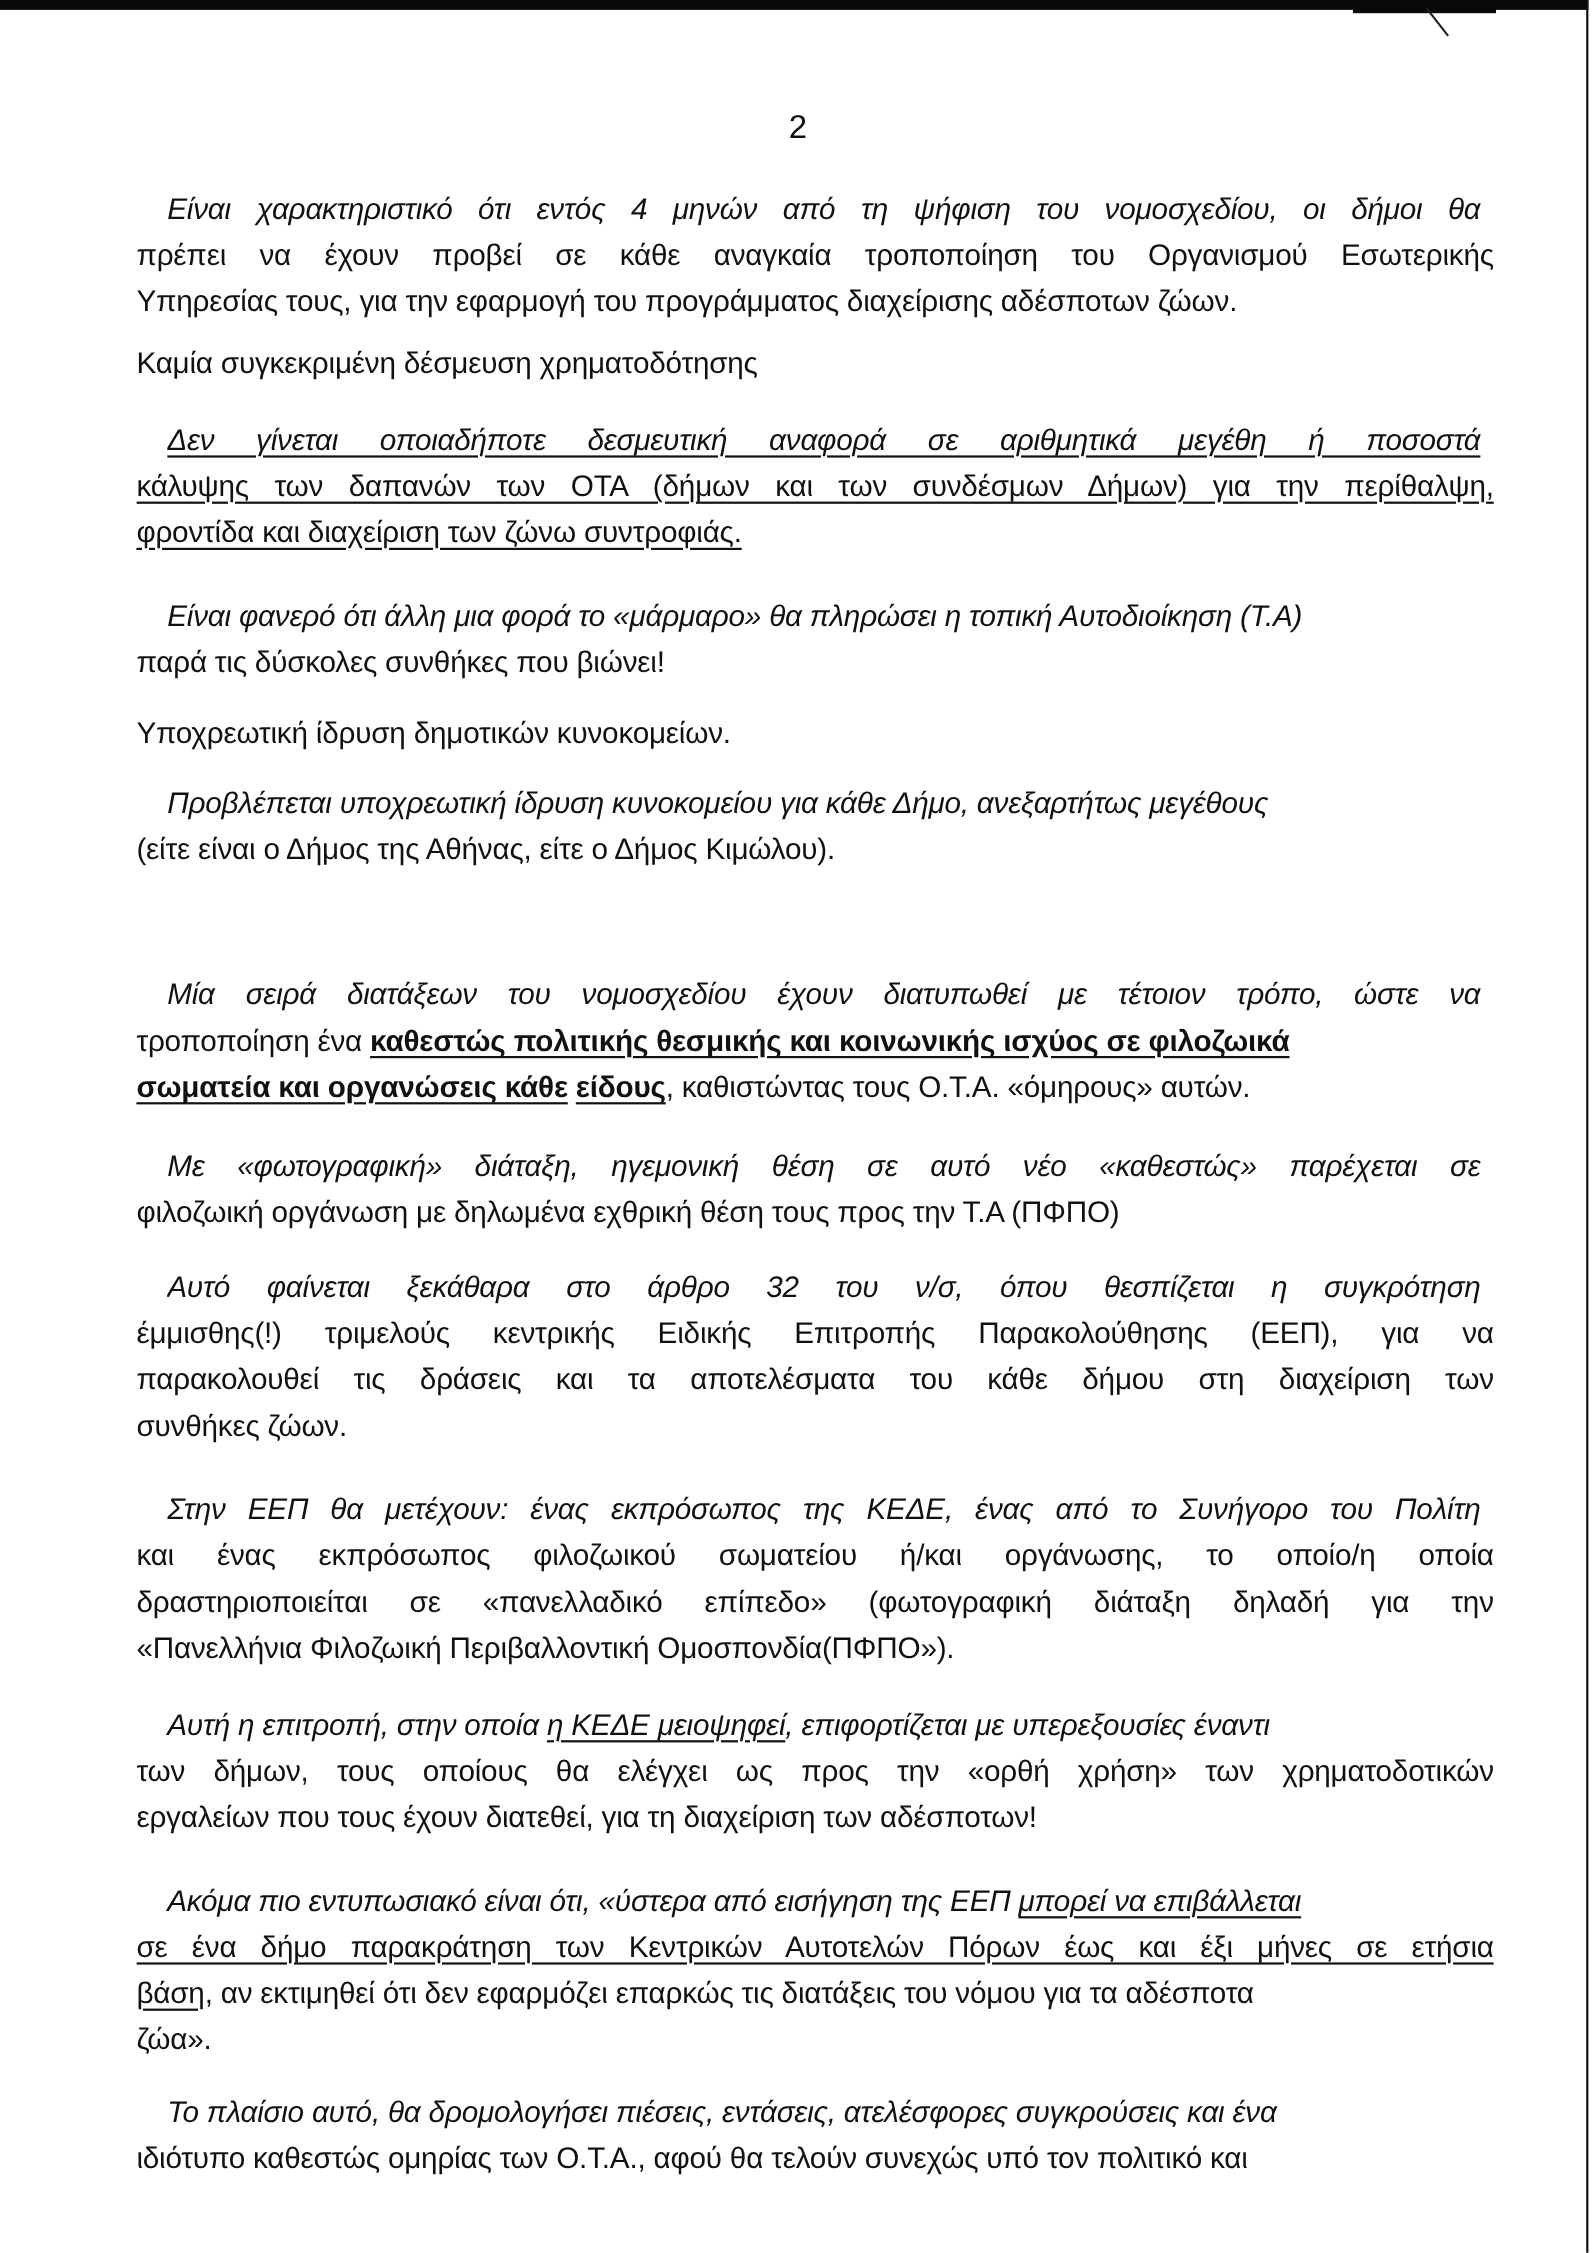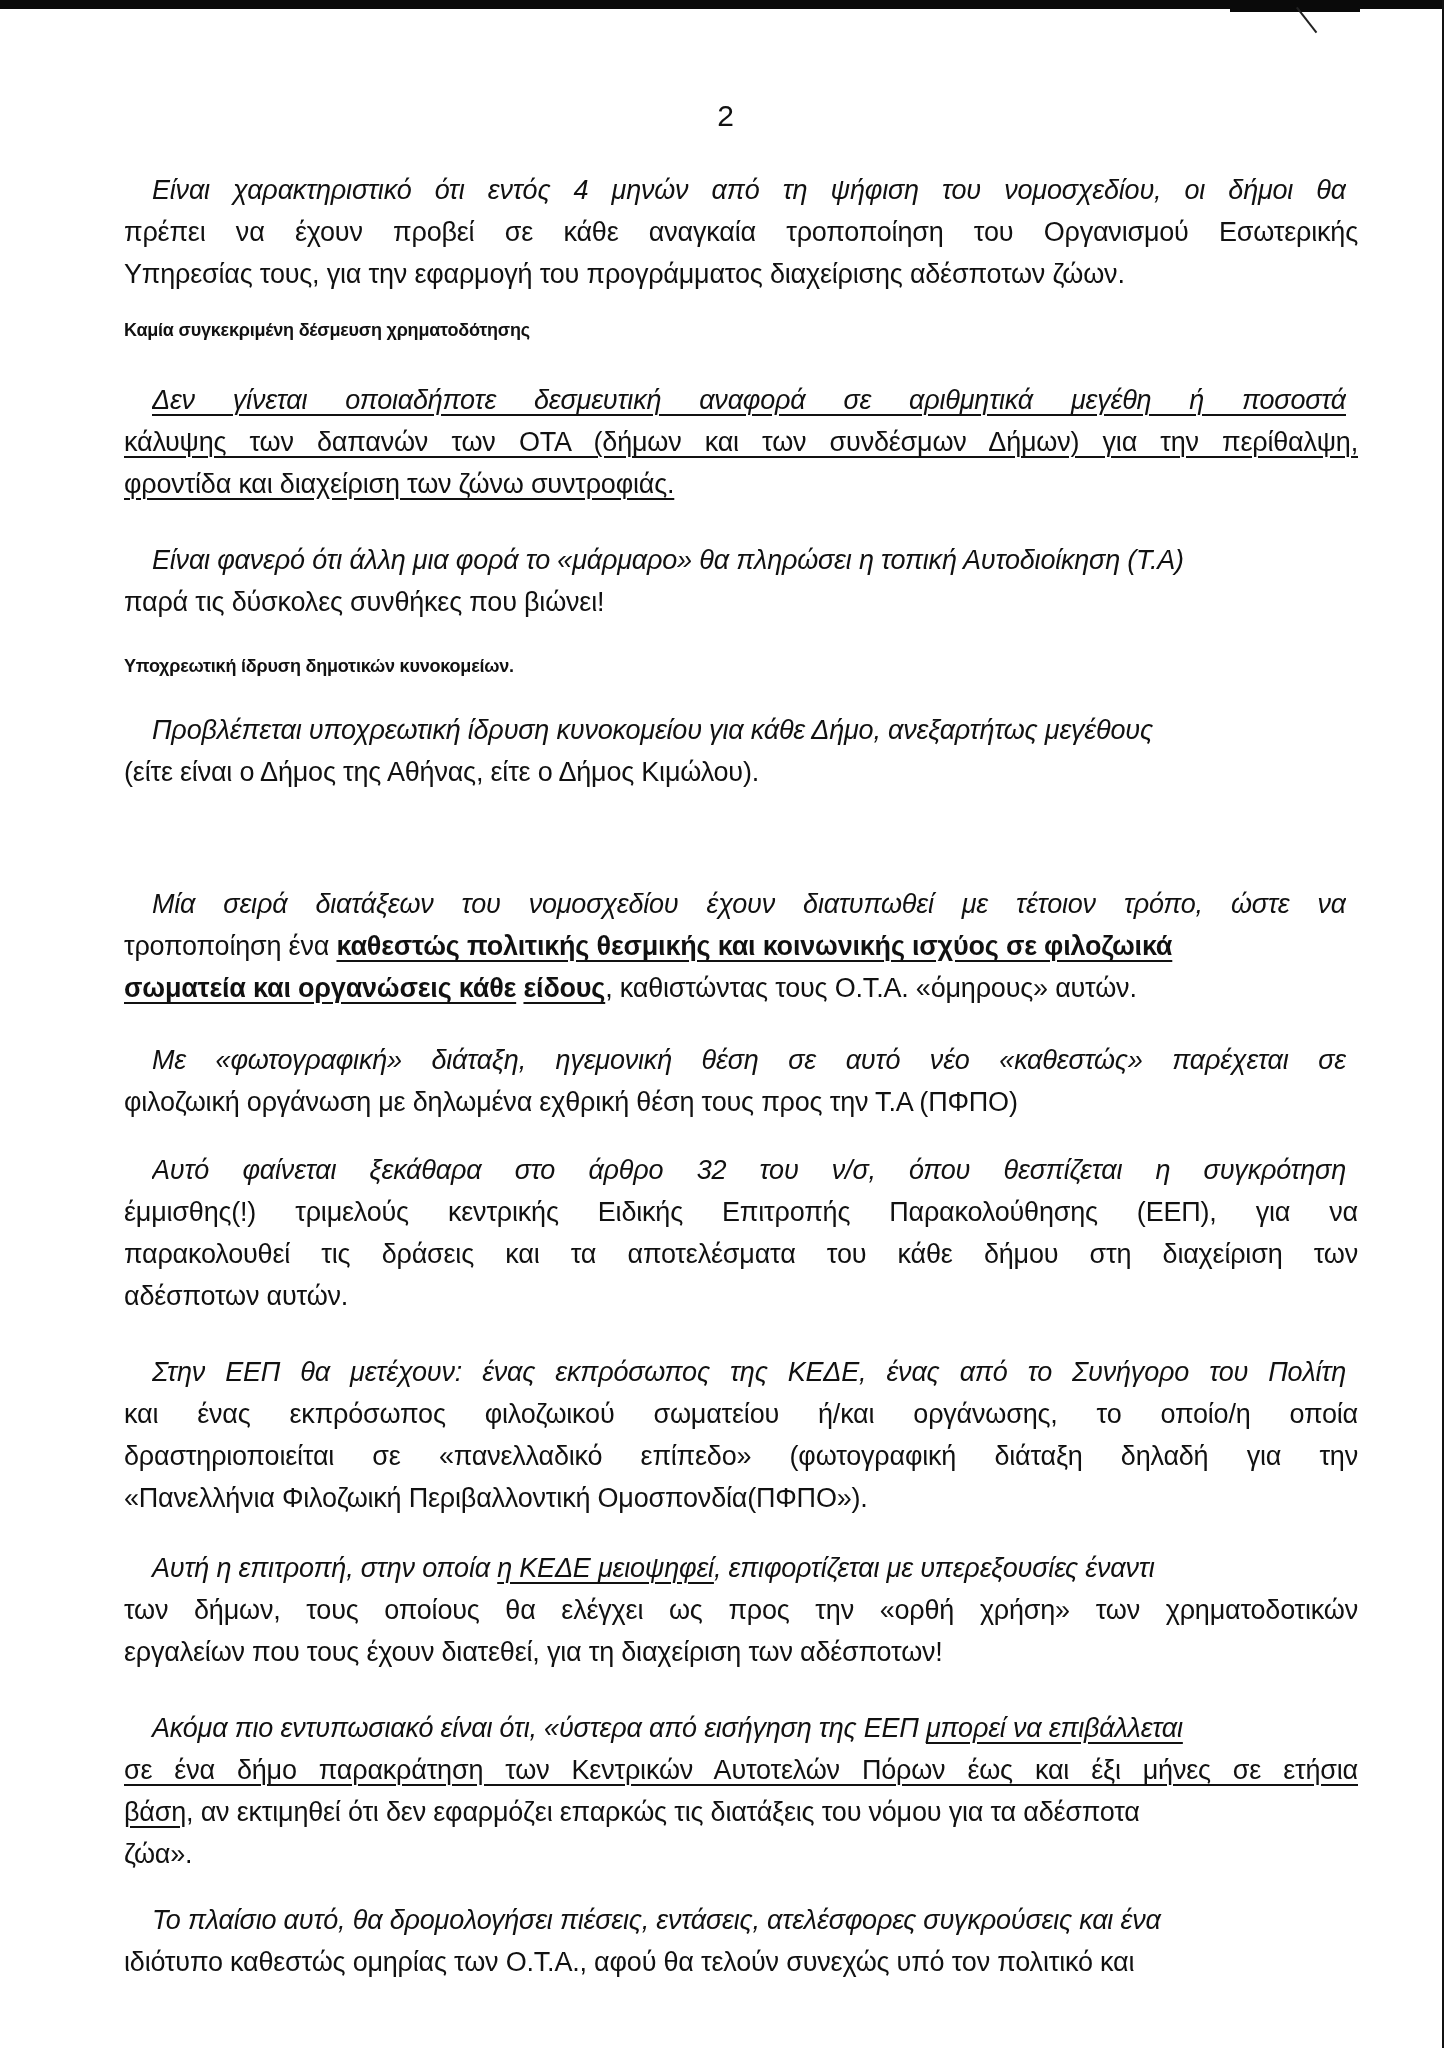--- a/index.html
+++ b/index.html
@@ -28,21 +28,21 @@
     }
     .line {
       position: absolute; left: 124px; width: 1234px;
       font-size: 27px; line-height: 40px; white-space: nowrap;
       letter-spacing: -0.2px;
     }
     .justify {
       text-align: justify; text-align-last: justify; white-space: normal; height: 40px; overflow: hidden;
     }
     .indent { left: 152px; width: 1194px; font-style: italic; }
-    .heading { font-weight: bold; font-size: 18px; }
+    .heading { font-weight: normal; font-size: 27px; }
     u, .ul { text-decoration: underline; text-underline-offset: 5px; text-decoration-thickness: 2px; }
     b.ul { font-weight: bold; }
   </style>
 </head>
 <body>
 
 <div class="page">
   <div class="scan-top"></div>
   <div class="scan-top-notch"></div>
   <div class="scan-diag"></div>
@@ -76,21 +76,21 @@
   <div class="line" style="top:968px">
     <b class="ul">σωματεία και οργανώσεις κάθε</b> <b class="ul">είδους</b><span>, καθιστώντας τους Ο.Τ.Α. «όμηρους» αυτών.</span>
   </div>
 
   <div class="line justify indent" style="top:1040px">Με «φωτογραφική» διάταξη, ηγεμονική θέση σε αυτό νέο «καθεστώς» παρέχεται σε</div>
   <div class="line" style="top:1082px">φιλοζωική οργάνωση με δηλωμένα εχθρική θέση τους προς την Τ.Α (ΠΦΠΟ)</div>
 
   <div class="line justify indent" style="top:1150px">Αυτό φαίνεται ξεκάθαρα στο άρθρο 32 του ν/σ, όπου θεσπίζεται η συγκρότηση</div>
   <div class="line justify" style="top:1192px">έμμισθης(!) τριμελούς κεντρικής Ειδικής Επιτροπής Παρακολούθησης (ΕΕΠ), για να</div>
   <div class="line justify" style="top:1234px">παρακολουθεί τις δράσεις και τα αποτελέσματα του κάθε δήμου στη διαχείριση των</div>
-  <div class="line" style="top:1276px">αδέσποτων αυτών.</div>
+  <div class="line" style="top:1276px">συνθήκες ζώων.</div>
 
   <div class="line justify indent" style="top:1352px">Στην ΕΕΠ θα μετέχουν: ένας εκπρόσωπος της ΚΕΔΕ, ένας από το Συνήγορο του Πολίτη</div>
   <div class="line justify" style="top:1394px">και ένας εκπρόσωπος φιλοζωικού σωματείου ή/και οργάνωσης, το οποίο/η οποία</div>
   <div class="line justify" style="top:1436px">δραστηριοποιείται σε «πανελλαδικό επίπεδο» (φωτογραφική διάταξη δηλαδή για την</div>
   <div class="line" style="top:1478px">«Πανελλήνια Φιλοζωική Περιβαλλοντική Ομοσπονδία(ΠΦΠΟ»).</div>
 
   <div class="line indent" style="top:1548px">
     <span>Αυτή η επιτροπή, στην οποία </span><span class="ul">η ΚΕΔΕ μειοψηφεί</span><span>, επιφορτίζεται με υπερεξουσίες έναντι</span>
   </div>
   <div class="line justify" style="top:1590px">των δήμων, τους οποίους θα ελέγχει ως προς την «ορθή χρήση» των χρηματοδοτικών</div>

